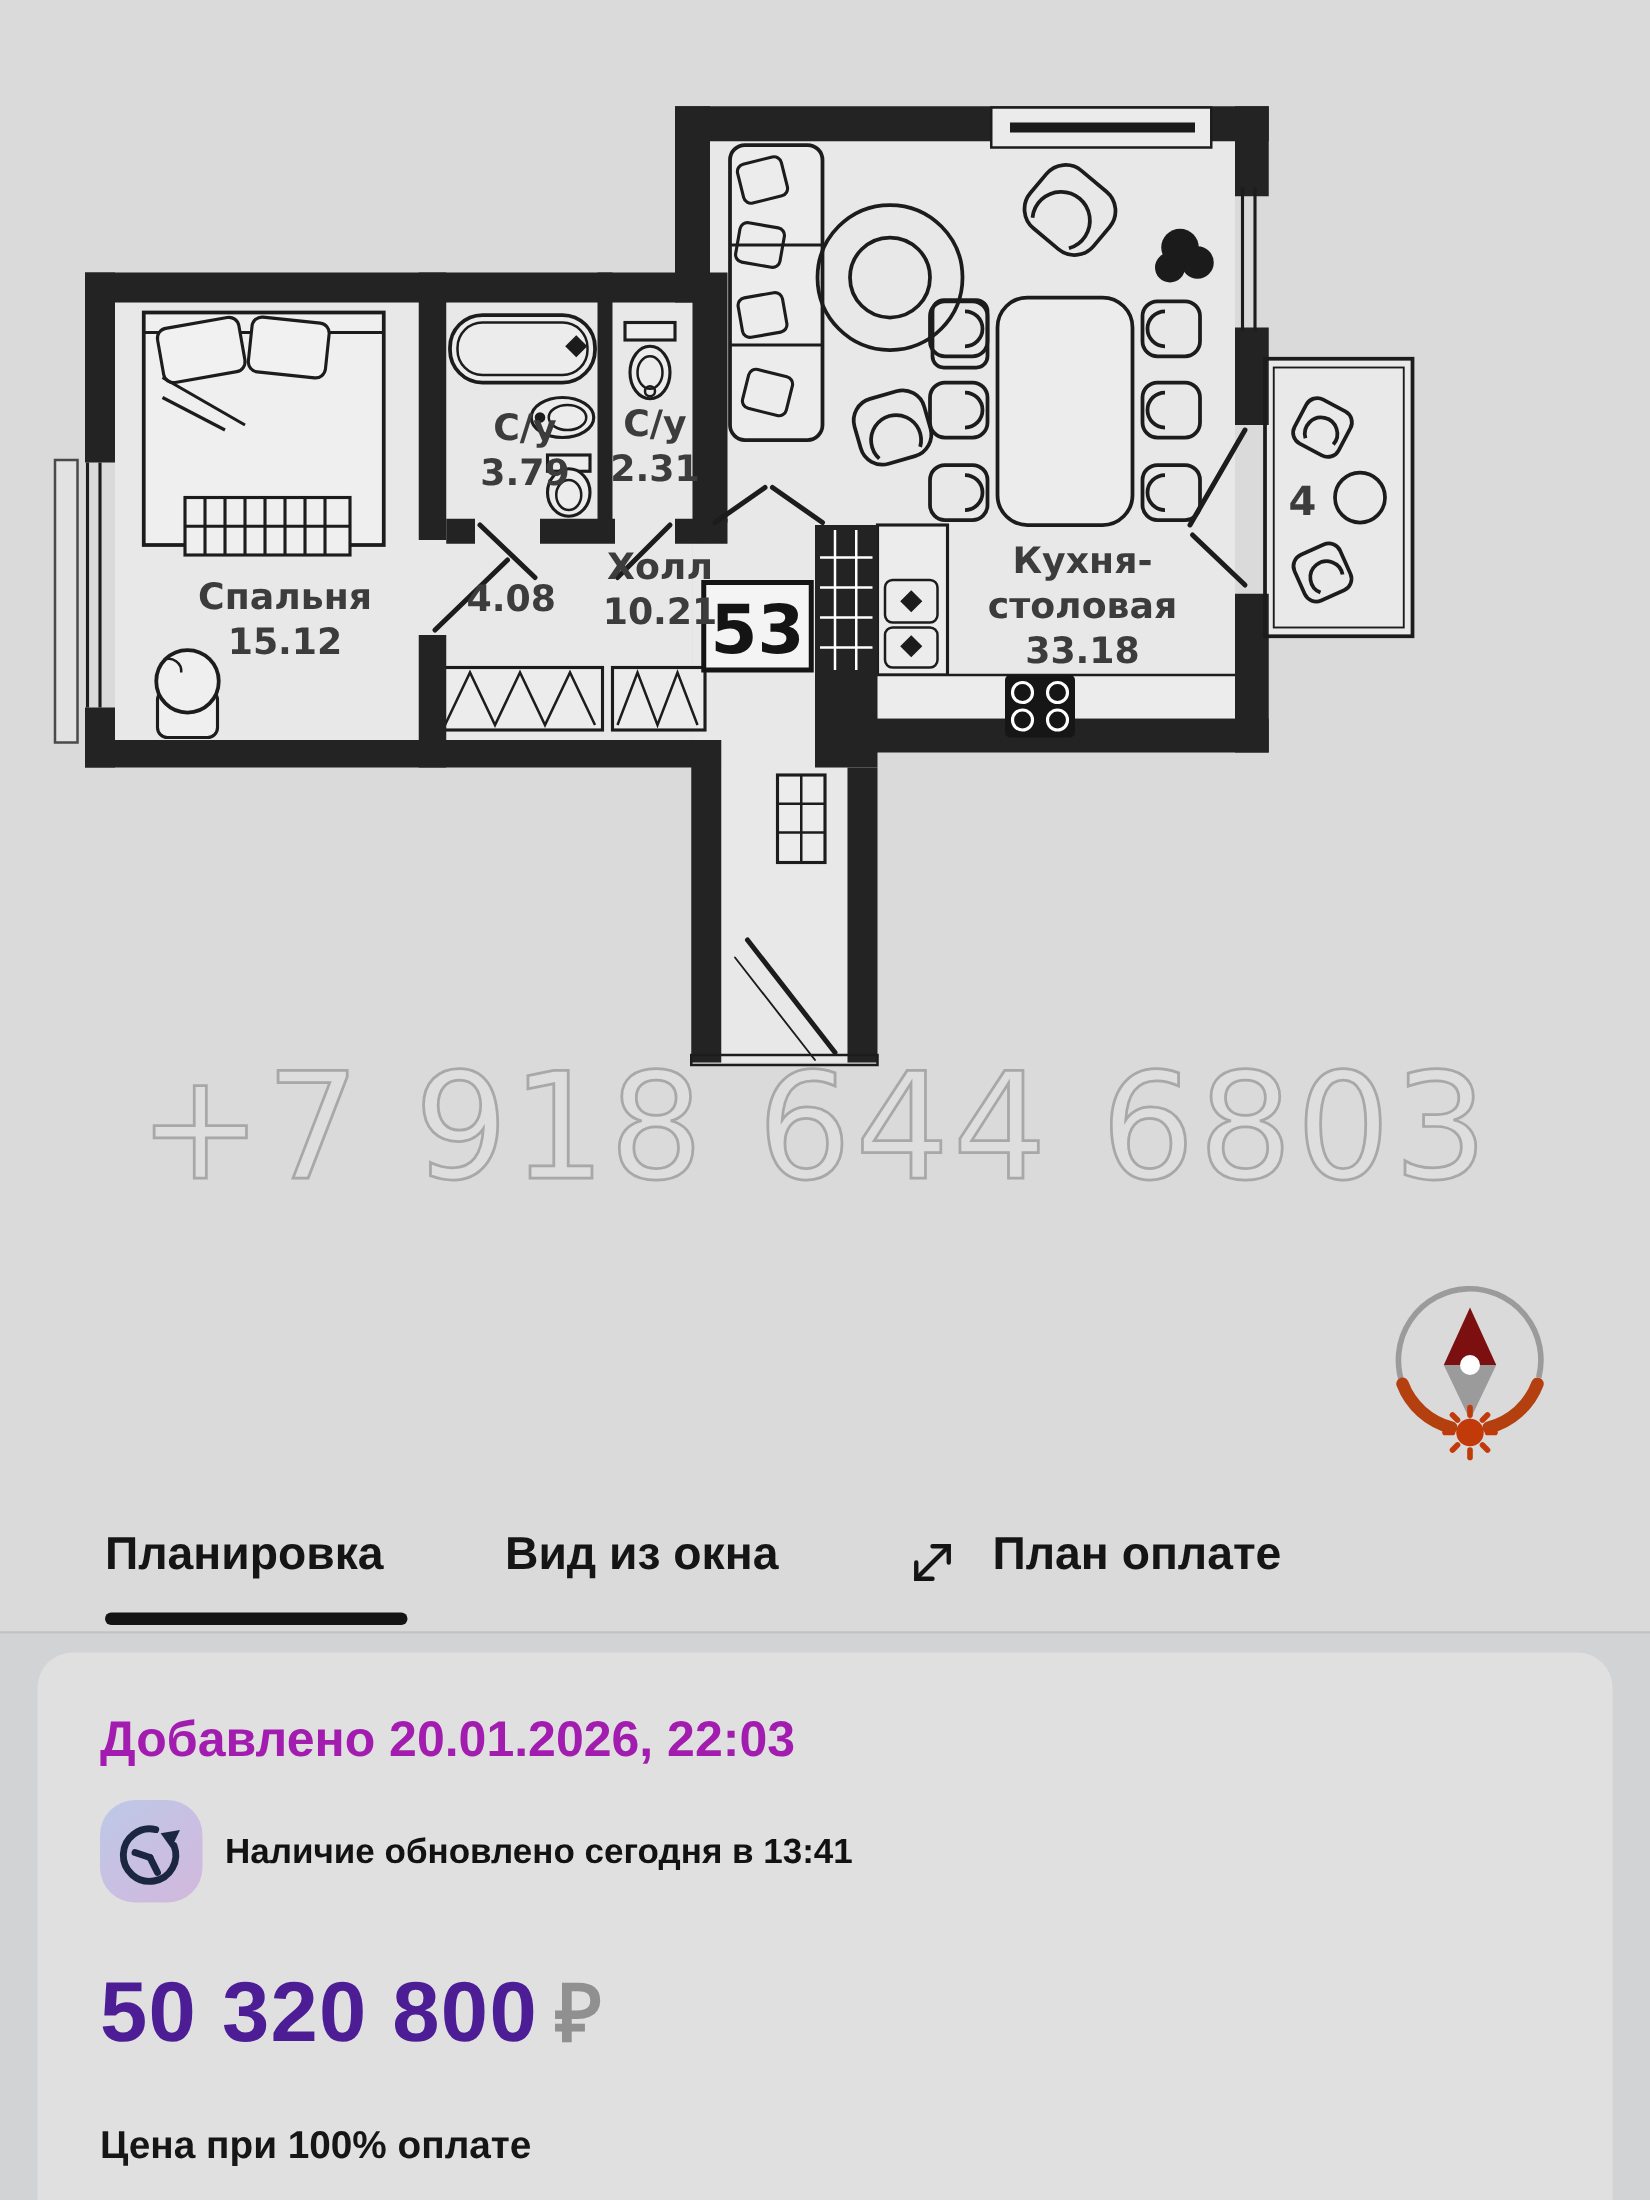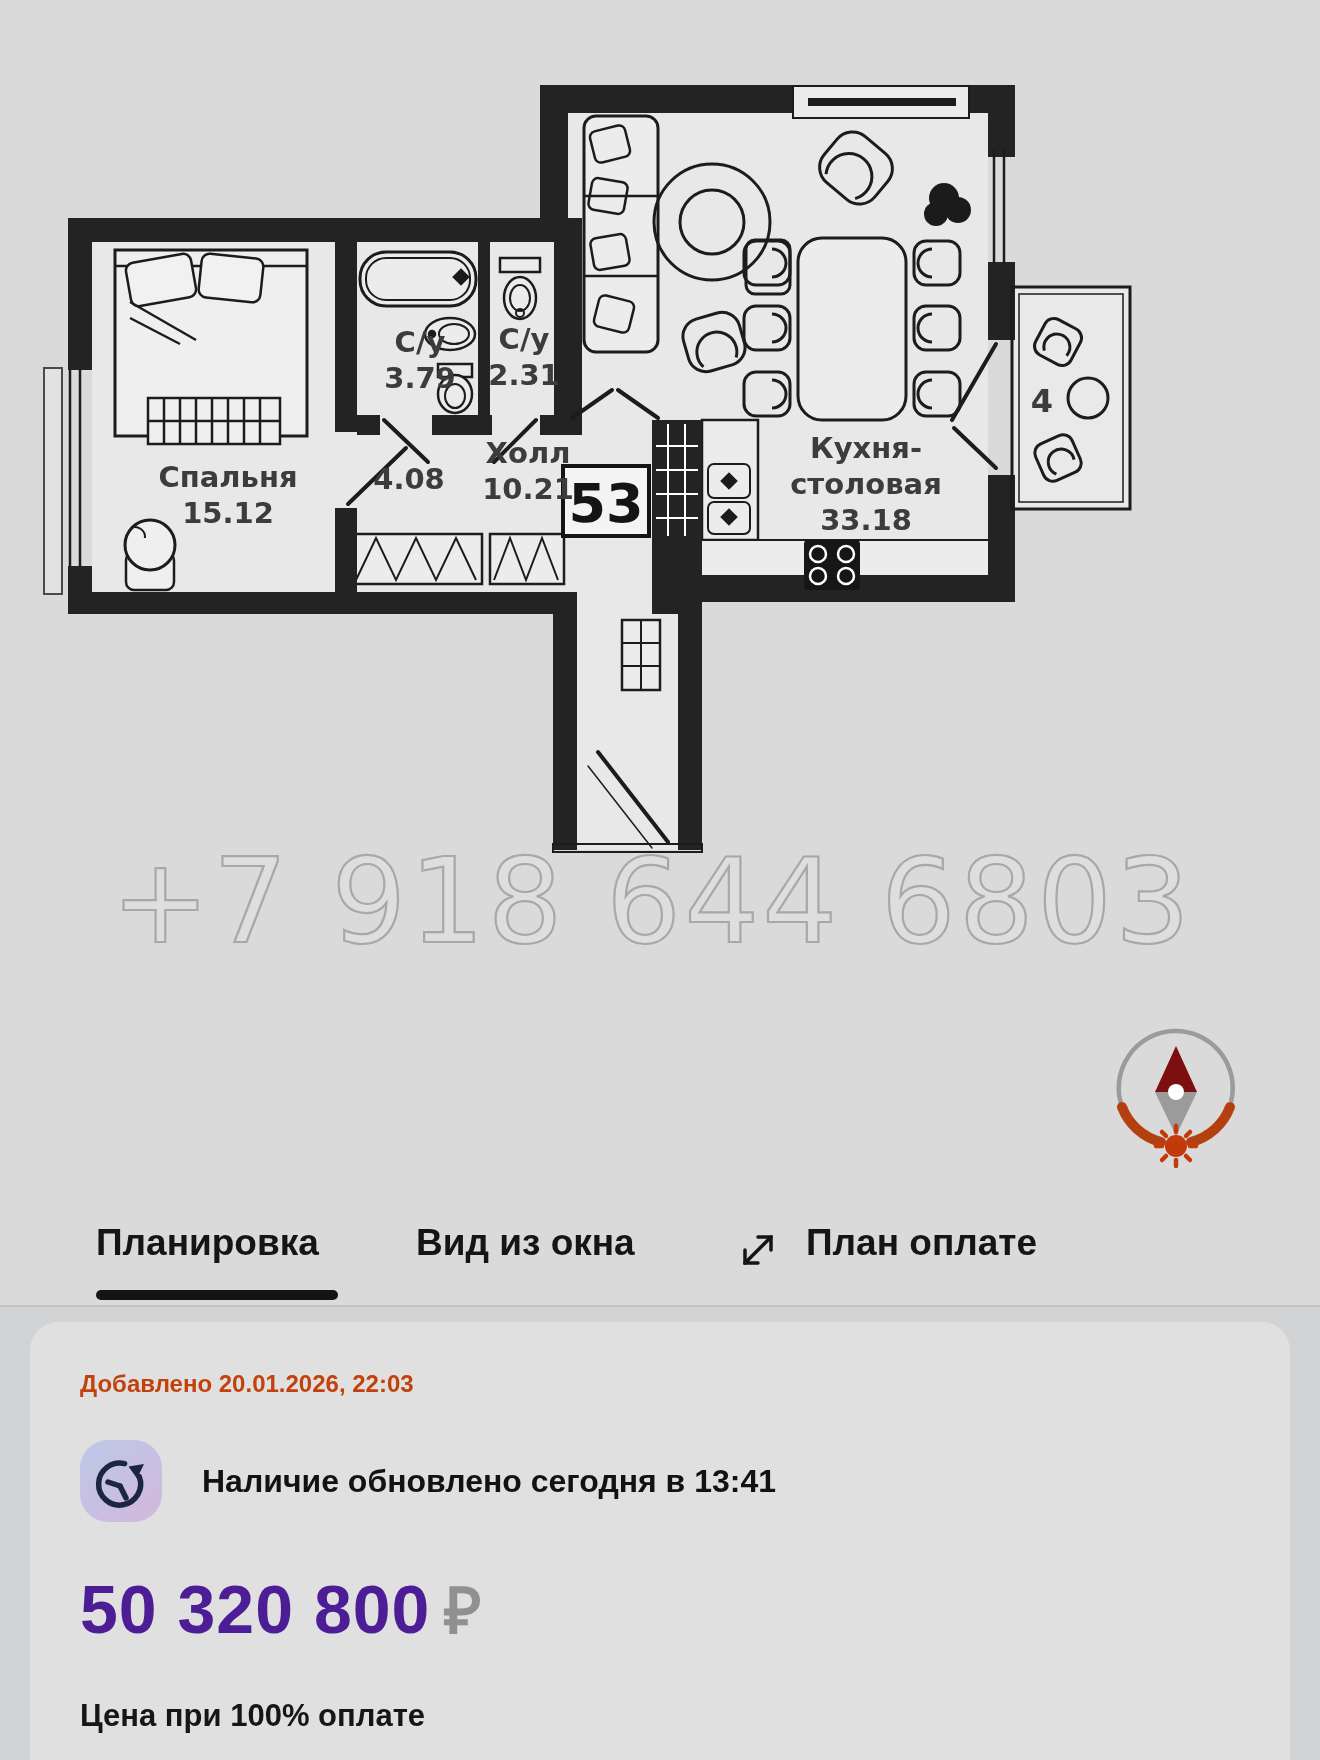--- a/index.html
+++ b/index.html
@@ -5,32 +5,32 @@
   html,body{margin:0;padding:0;}
   body{width:1320px;height:1760px;background:#dadada;font-family:"Liberation Sans",sans-serif;overflow:hidden;}
   .screen{position:relative;width:1320px;height:1760px;background:#dadada;}
   svg.plan{position:absolute;top:0;left:0;}
   .plan-label{font-family:"DejaVu Sans",sans-serif;font-weight:600;fill:#3c3c3c;font-size:29px;text-anchor:middle;}
   .plan-num{font-family:"DejaVu Sans",sans-serif;font-weight:600;fill:#3c3c3c;font-size:29px;text-anchor:middle;}
   .unit-num{font-family:"DejaVu Sans",sans-serif;font-weight:700;fill:#141414;font-size:54px;text-anchor:middle;}
   .watermark{font-family:"DejaVu Sans",sans-serif;font-size:118px;letter-spacing:3px;fill:#dedede;stroke:#a8a8a8;stroke-width:2.2;text-anchor:middle;}
   .balcony-num{font-family:"DejaVu Sans",sans-serif;font-weight:600;fill:#3c3c3c;font-size:32px;text-anchor:middle;}
 
-  .tabs{position:absolute;top:1222px;left:16px;width:1160px;height:85px;text-decoration:underline;}
+  .tabs{position:absolute;top:1222px;left:4px;width:1160px;height:85px;text-decoration:underline;}
   .tab{position:absolute;top:0;font-size:37px;font-weight:700;color:#151515;white-space:nowrap;cursor:pointer;}
   .tab-underline{position:absolute;left:80px;top:68px;width:242px;height:10px;border-radius:6px;background:#141414;}
   .expand-ico{position:absolute;left:718px;top:4px;width:48px;height:48px;cursor:pointer;}
   .divider{position:absolute;top:1305px;left:0;width:1320px;height:2px;background:#c2c2c4;}
   .lower-bg{position:absolute;top:1307px;left:0;width:1320px;height:453px;background:#d2d3d4;}
 
   .card{position:absolute;left:30px;top:1322px;width:1260px;height:470px;background:#e0e0e1;border-radius:28px;}
-  .card-added{position:absolute;left:50px;top:48px;font-size:24px;font-weight:700;color:#c2410c;}
+  .card-added{position:absolute;left:50px;top:48px;font-size:40px;font-weight:700;color:#a21caf;}
   .avail-row{position:absolute;left:50px;top:118px;display:flex;align-items:center;}
   .clock-badge{width:82px;height:82px;border-radius:28px;background:linear-gradient(140deg,#bdc9e7 0%,#c9bfe2 55%,#d2b8dc 100%);display:flex;align-items:center;justify-content:center;flex:0 0 auto;}
-  .avail-text{margin-left:40px;font-size:32px;font-weight:700;color:#121212;}
+  .avail-text{margin-left:18px;font-size:28px;font-weight:700;color:#121212;}
   .price-row{position:absolute;left:50px;top:243px;white-space:nowrap;}
   .price-val{font-size:68px;font-weight:800;color:#4c1d95;letter-spacing:1px;}
   .price-cur{font-size:64px;font-weight:700;color:#909090;margin-left:14px;}
   .price-note{position:absolute;left:50px;top:376px;font-size:31px;font-weight:700;color:#161616;}
 </style>
 </head>
 <body>
 
 <div class="screen">
 

